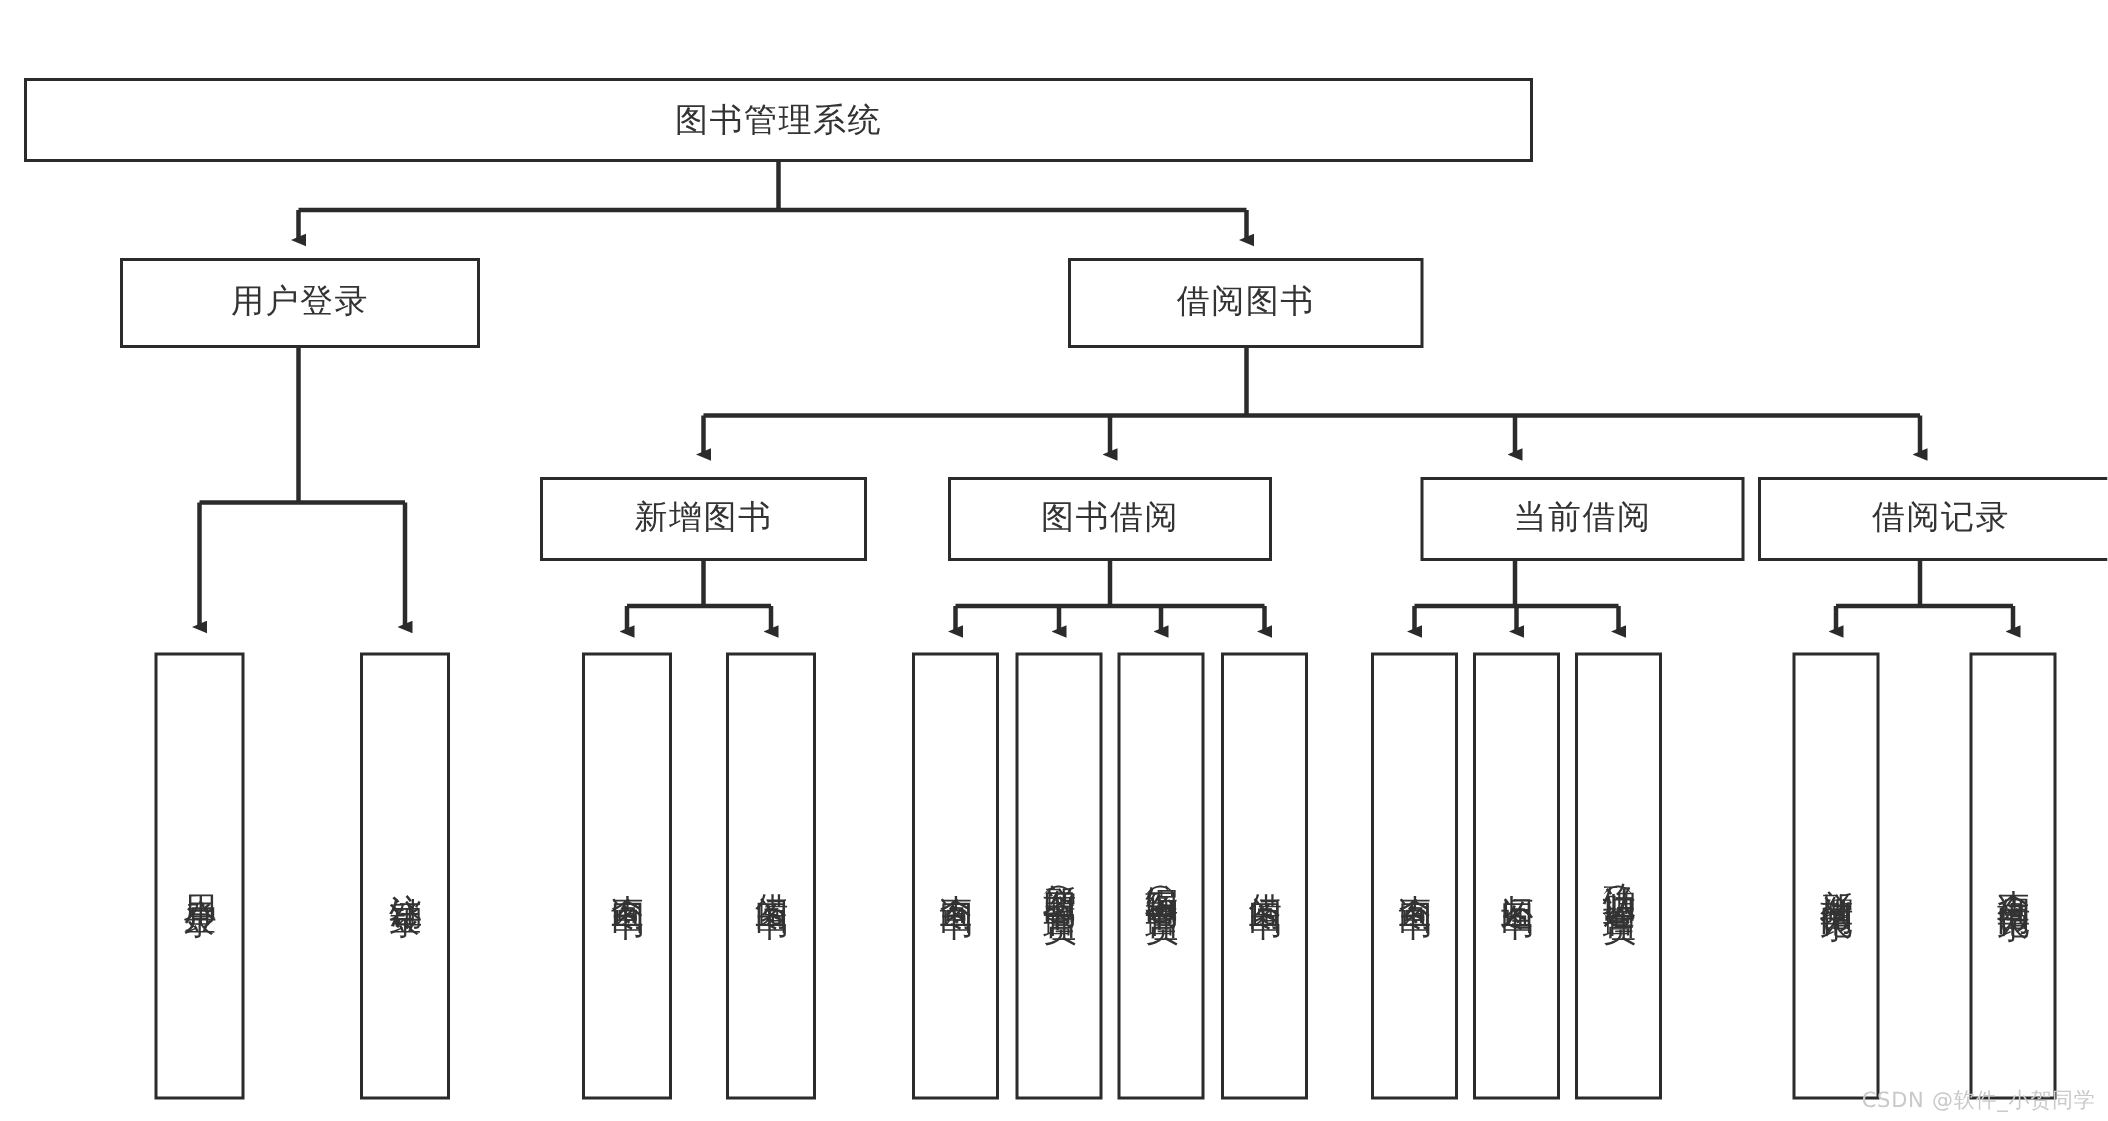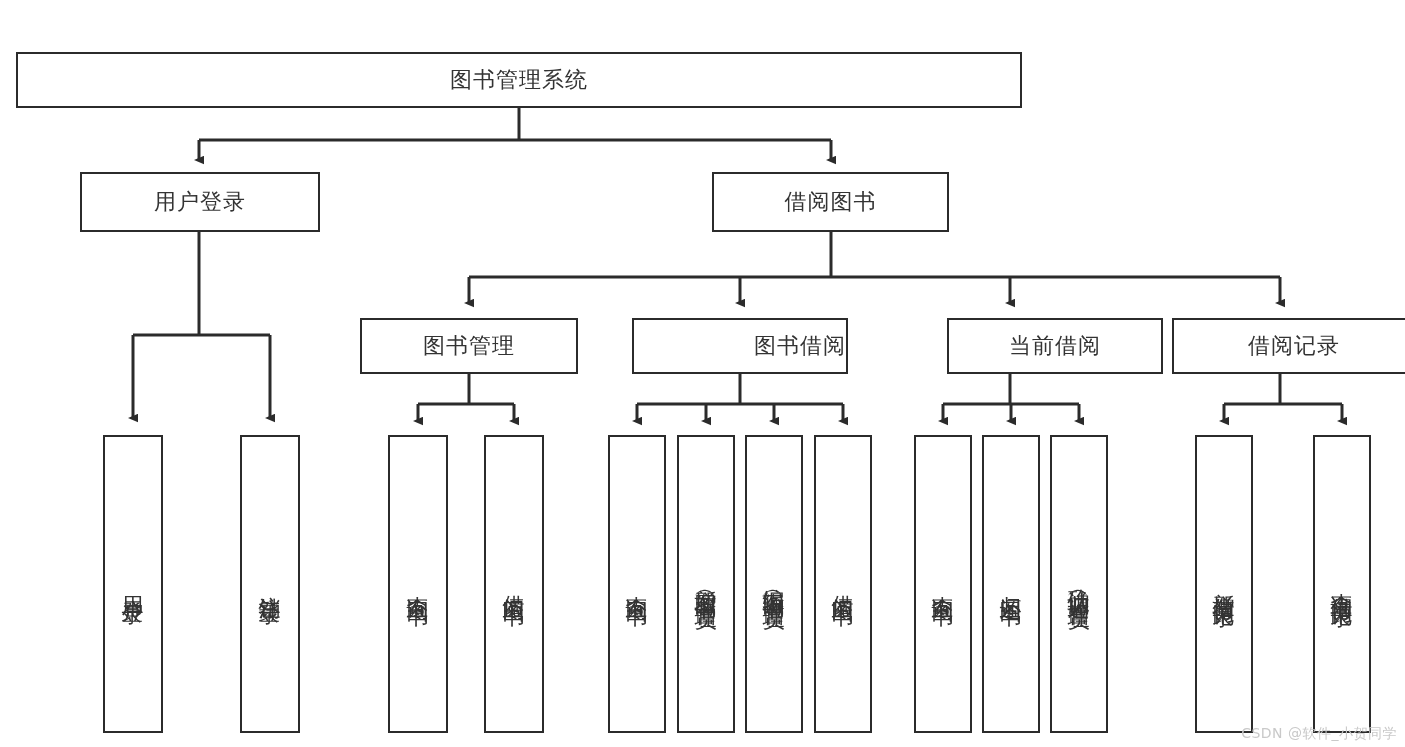--- a/index.html
+++ b/index.html
@@ -132,23 +132,23 @@
   </div>
 
   <div class="node node-h" style="left:80px; top:172px; width:240px; height:60px;">
     <span>用户登录</span>
   </div>
   <div class="node node-h" style="left:712px; top:172px; width:237px; height:60px;">
     <span>借阅图书</span>
   </div>
 
   <div class="node node-h" style="left:360px; top:318px; width:218px; height:56px;">
-    <span>图书管理</span>
-  </div>
-  <div class="node node-h" style="left:632px; top:318px; width:216px; height:56px;justify-content:flex-end;">
+    <span>新增图书</span>
+  </div>
+  <div class="node node-h" style="left:632px; top:318px; width:216px; height:56px;">
     <span>图书借阅</span>
   </div>
   <div class="node node-h" style="left:902px; top:318px; width:216px; height:56px;margin-left:45px;">
     <span>当前借阅</span>
   </div>
   <div class="node node-h" style="left:1172px; top:318px; width:244px; height:56px;">
     <span>借阅记录</span>
   </div>
 
   <div class="node node-v" style="left:103px; top:435px; width:60px; height:298px;">

